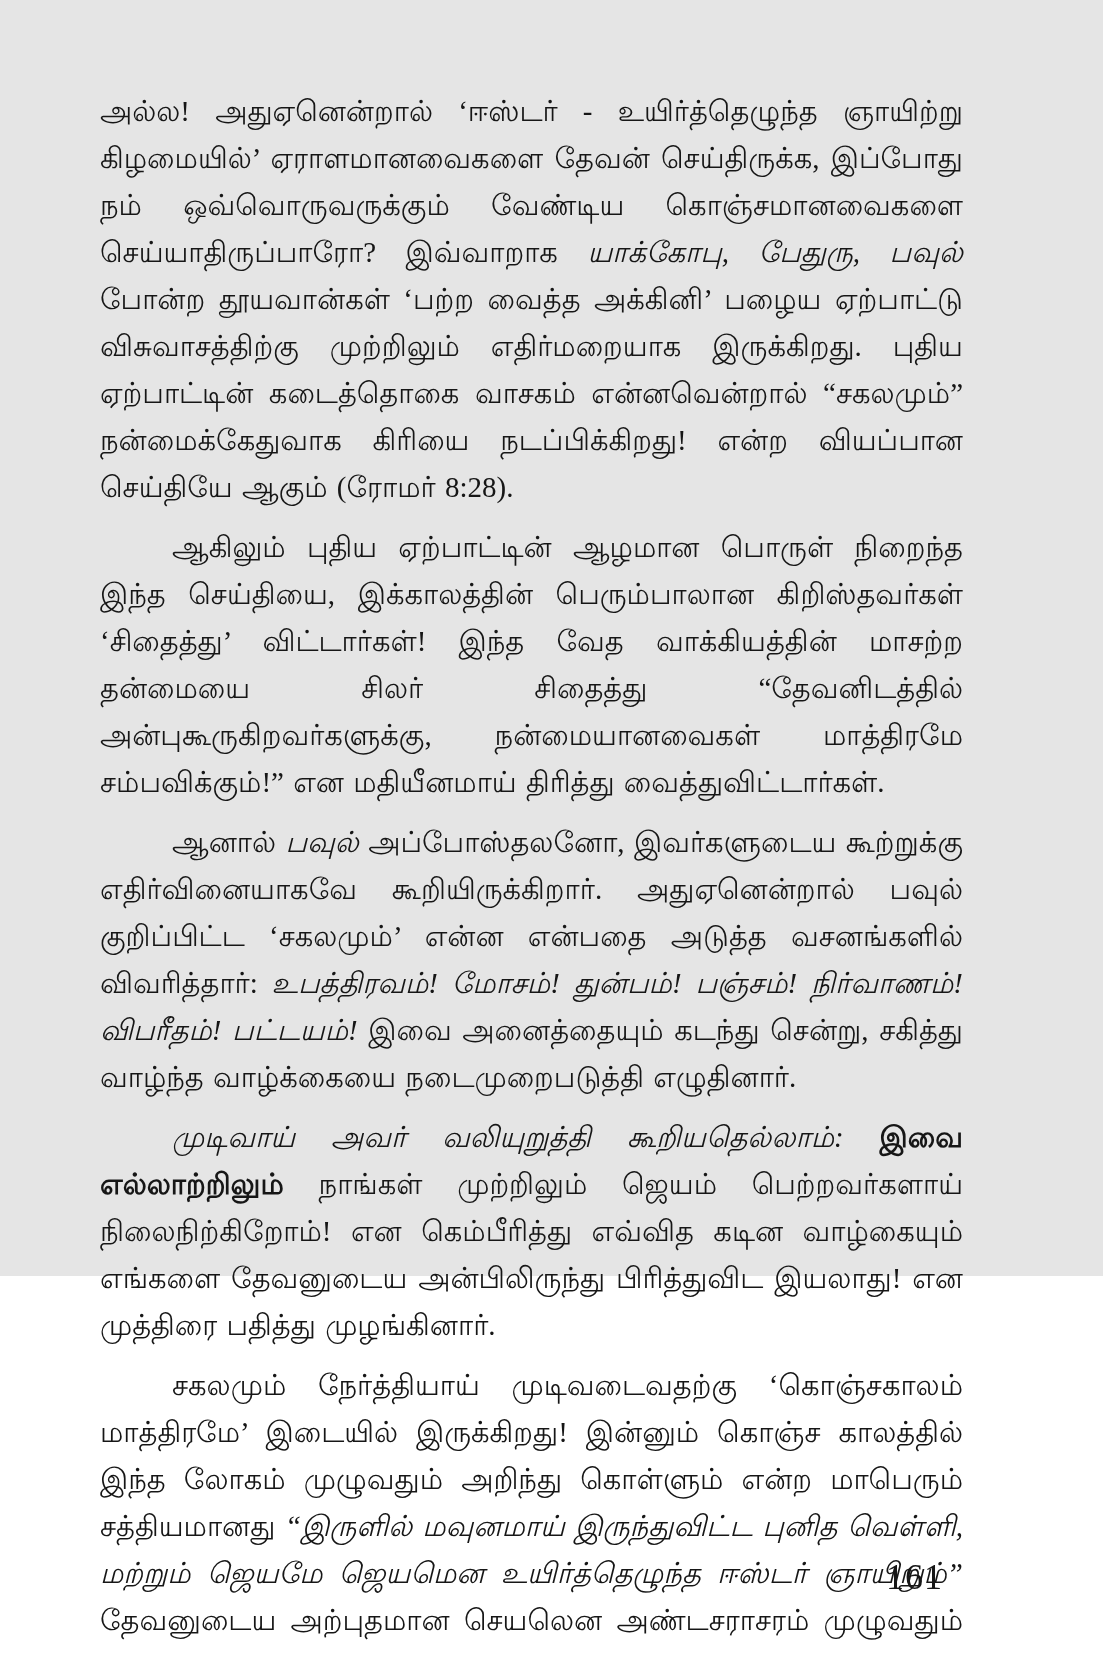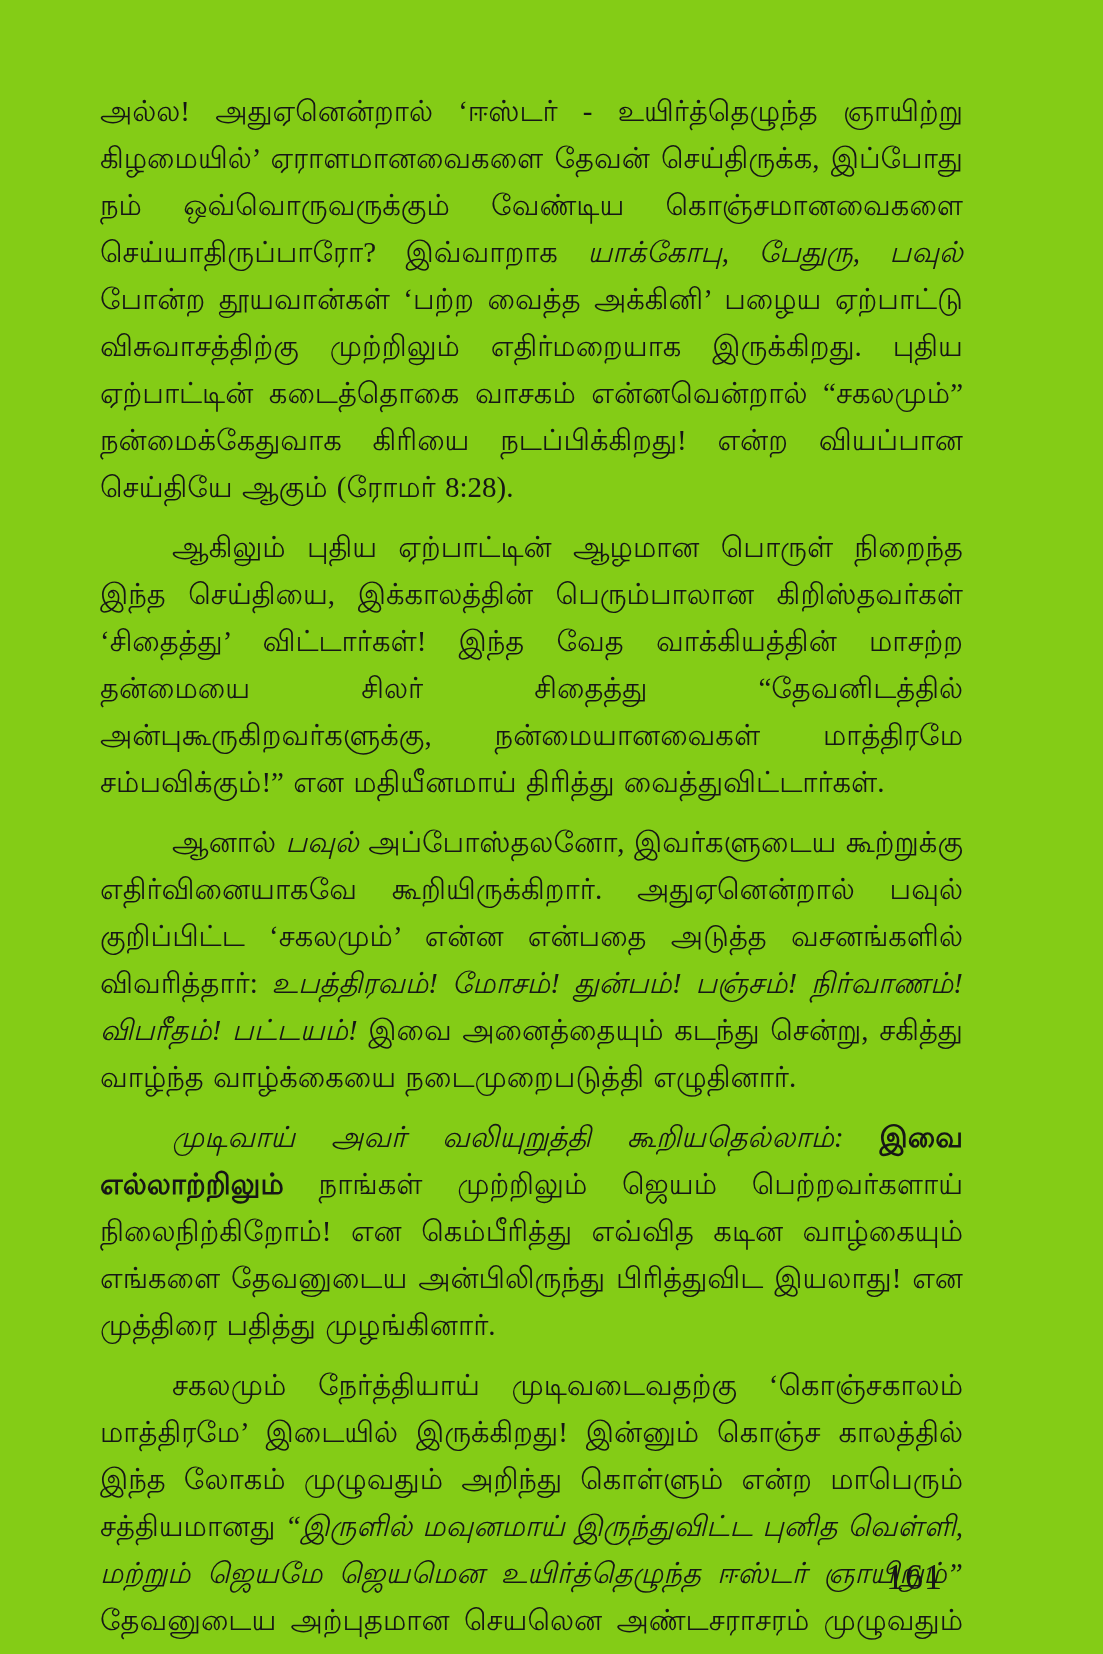--- a/index.html
+++ b/index.html
@@ -12,22 +12,22 @@
     height: 1654px;
     position: relative;
     font-family: "Liberation Serif", "DejaVu Serif", serif;
     color: #161616;
     overflow: hidden;
   }
   .page {
     position: absolute;
     left: 0; top: 0;
     width: 1103px;
-    height: 1654px;
-    background: #84cc16;
+    height: 1276px;
+    background: #e5e5e5;
   }
   .content {
     position: absolute;
     left: 100px;
     top: 88px;
     width: 863px;
   }
   .para {
     font-size: 29px;
     line-height: 47px;

